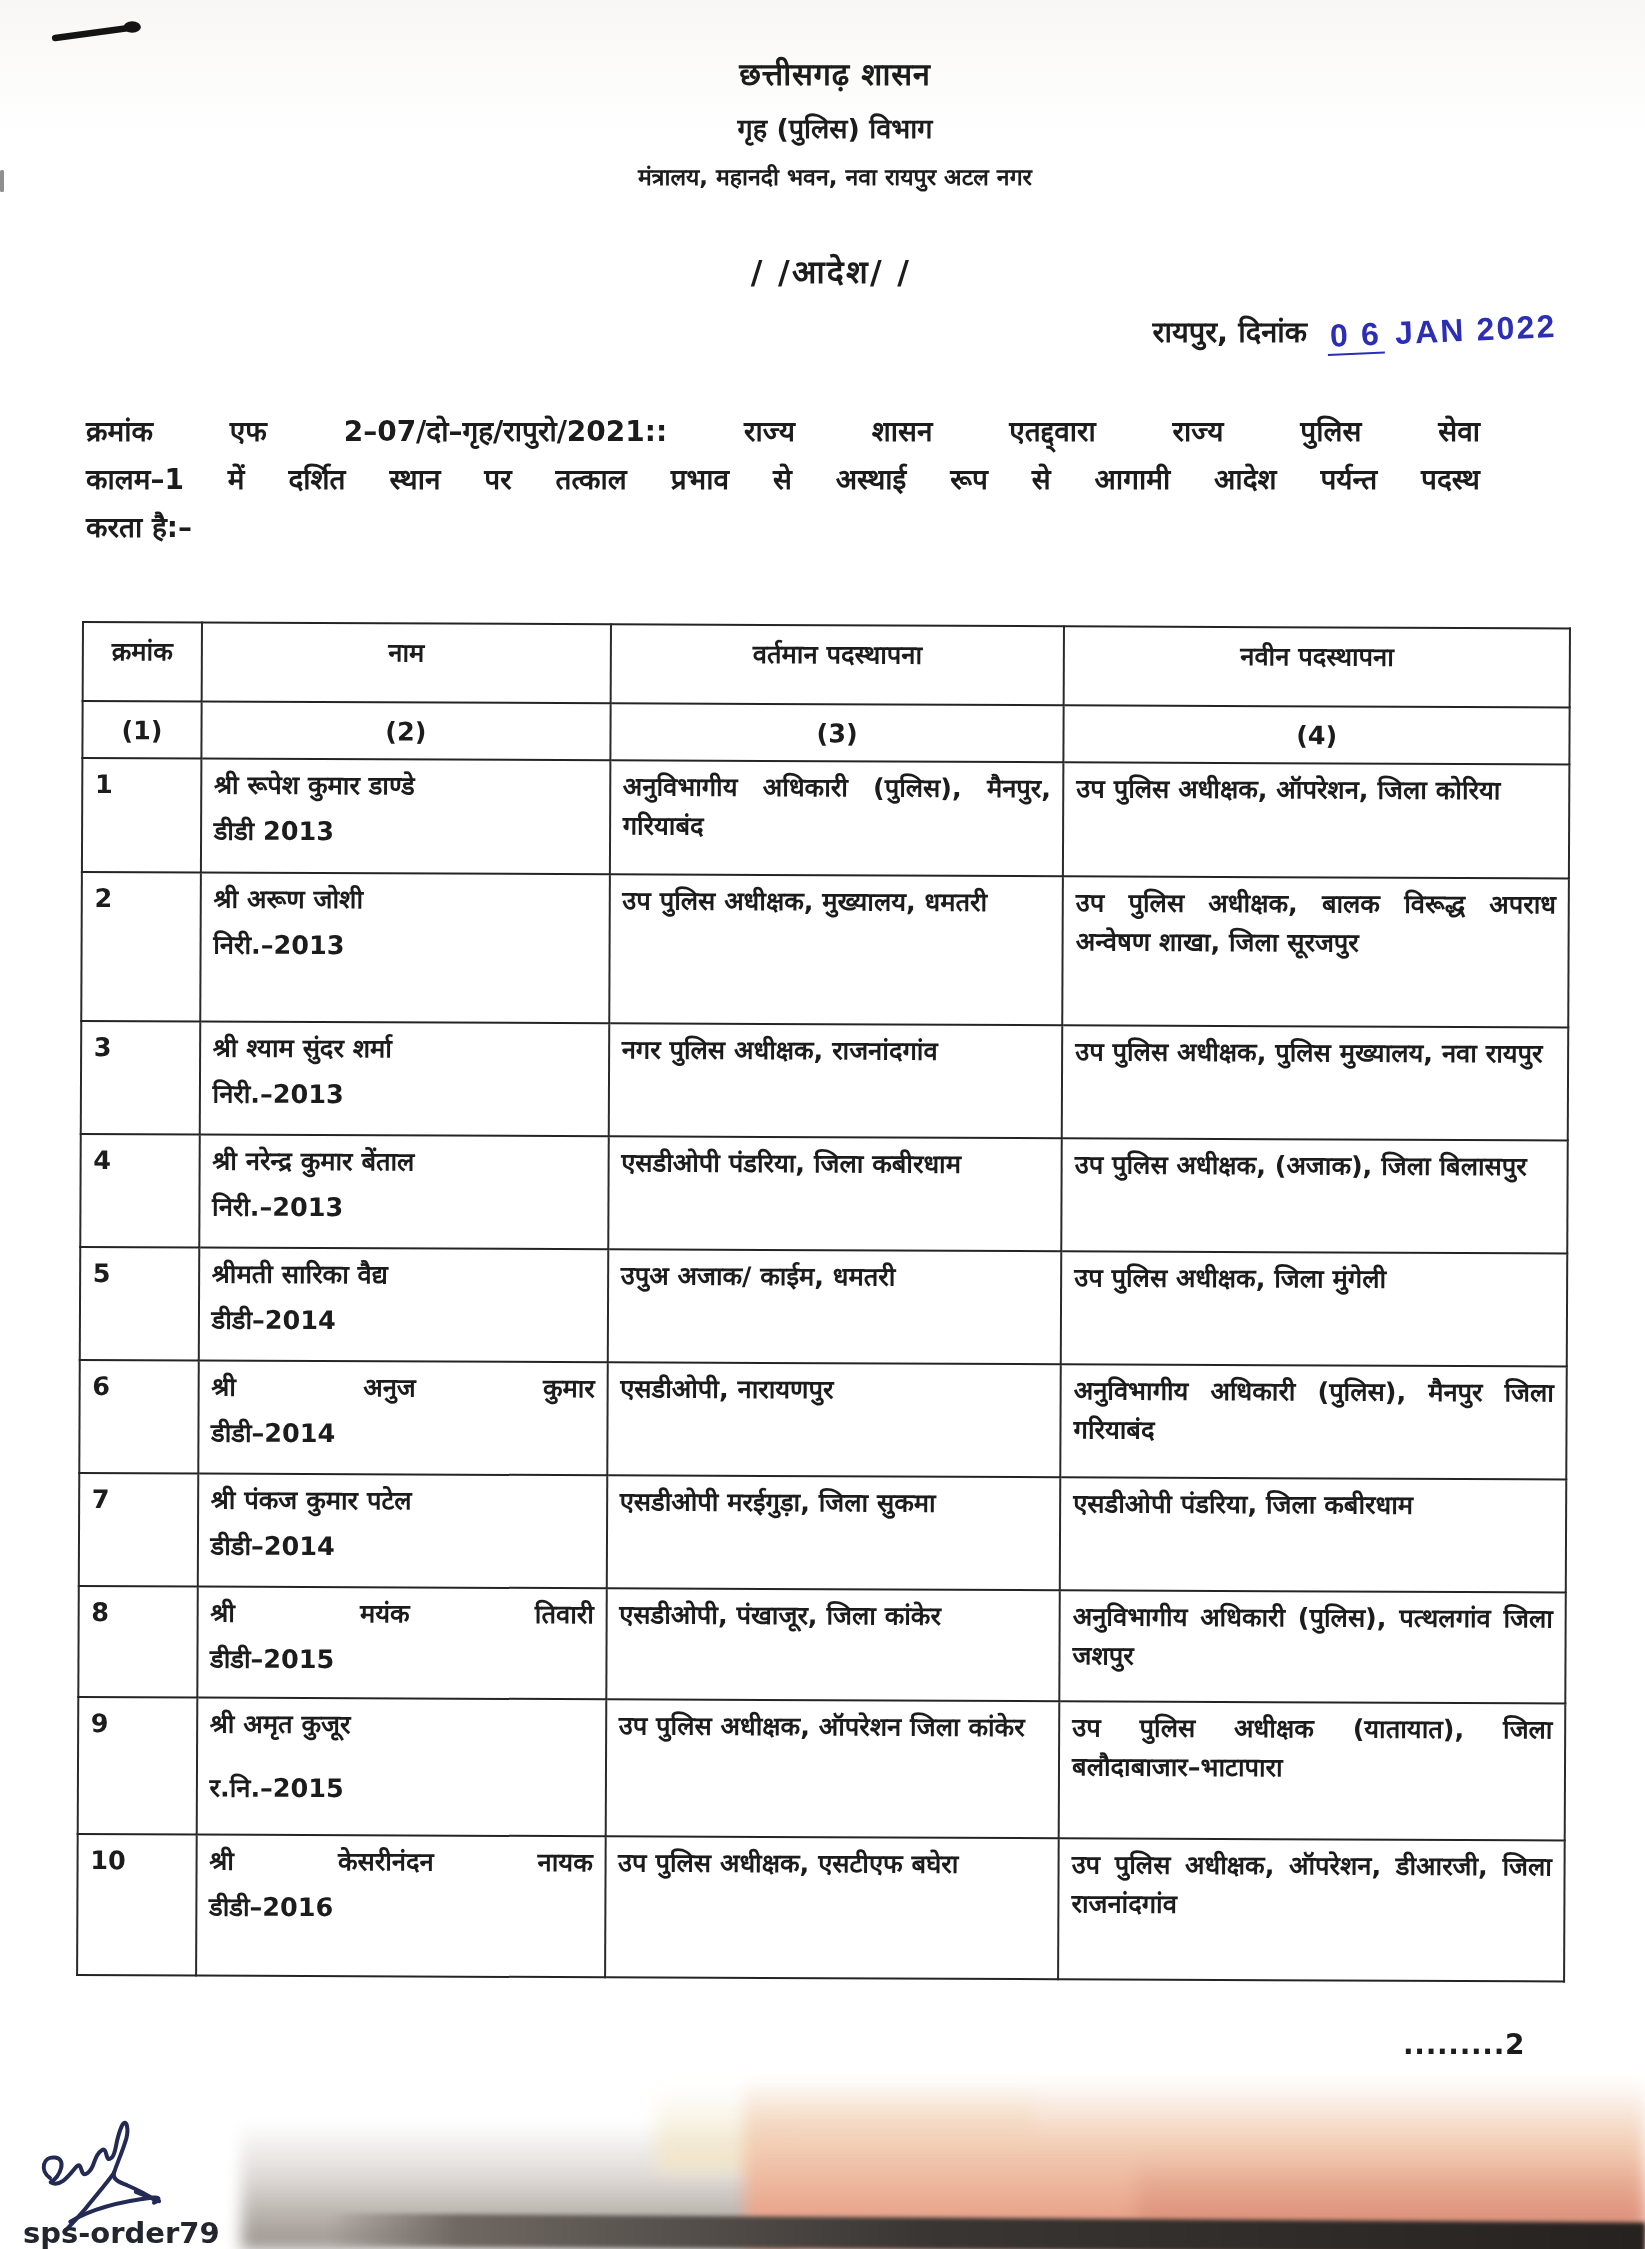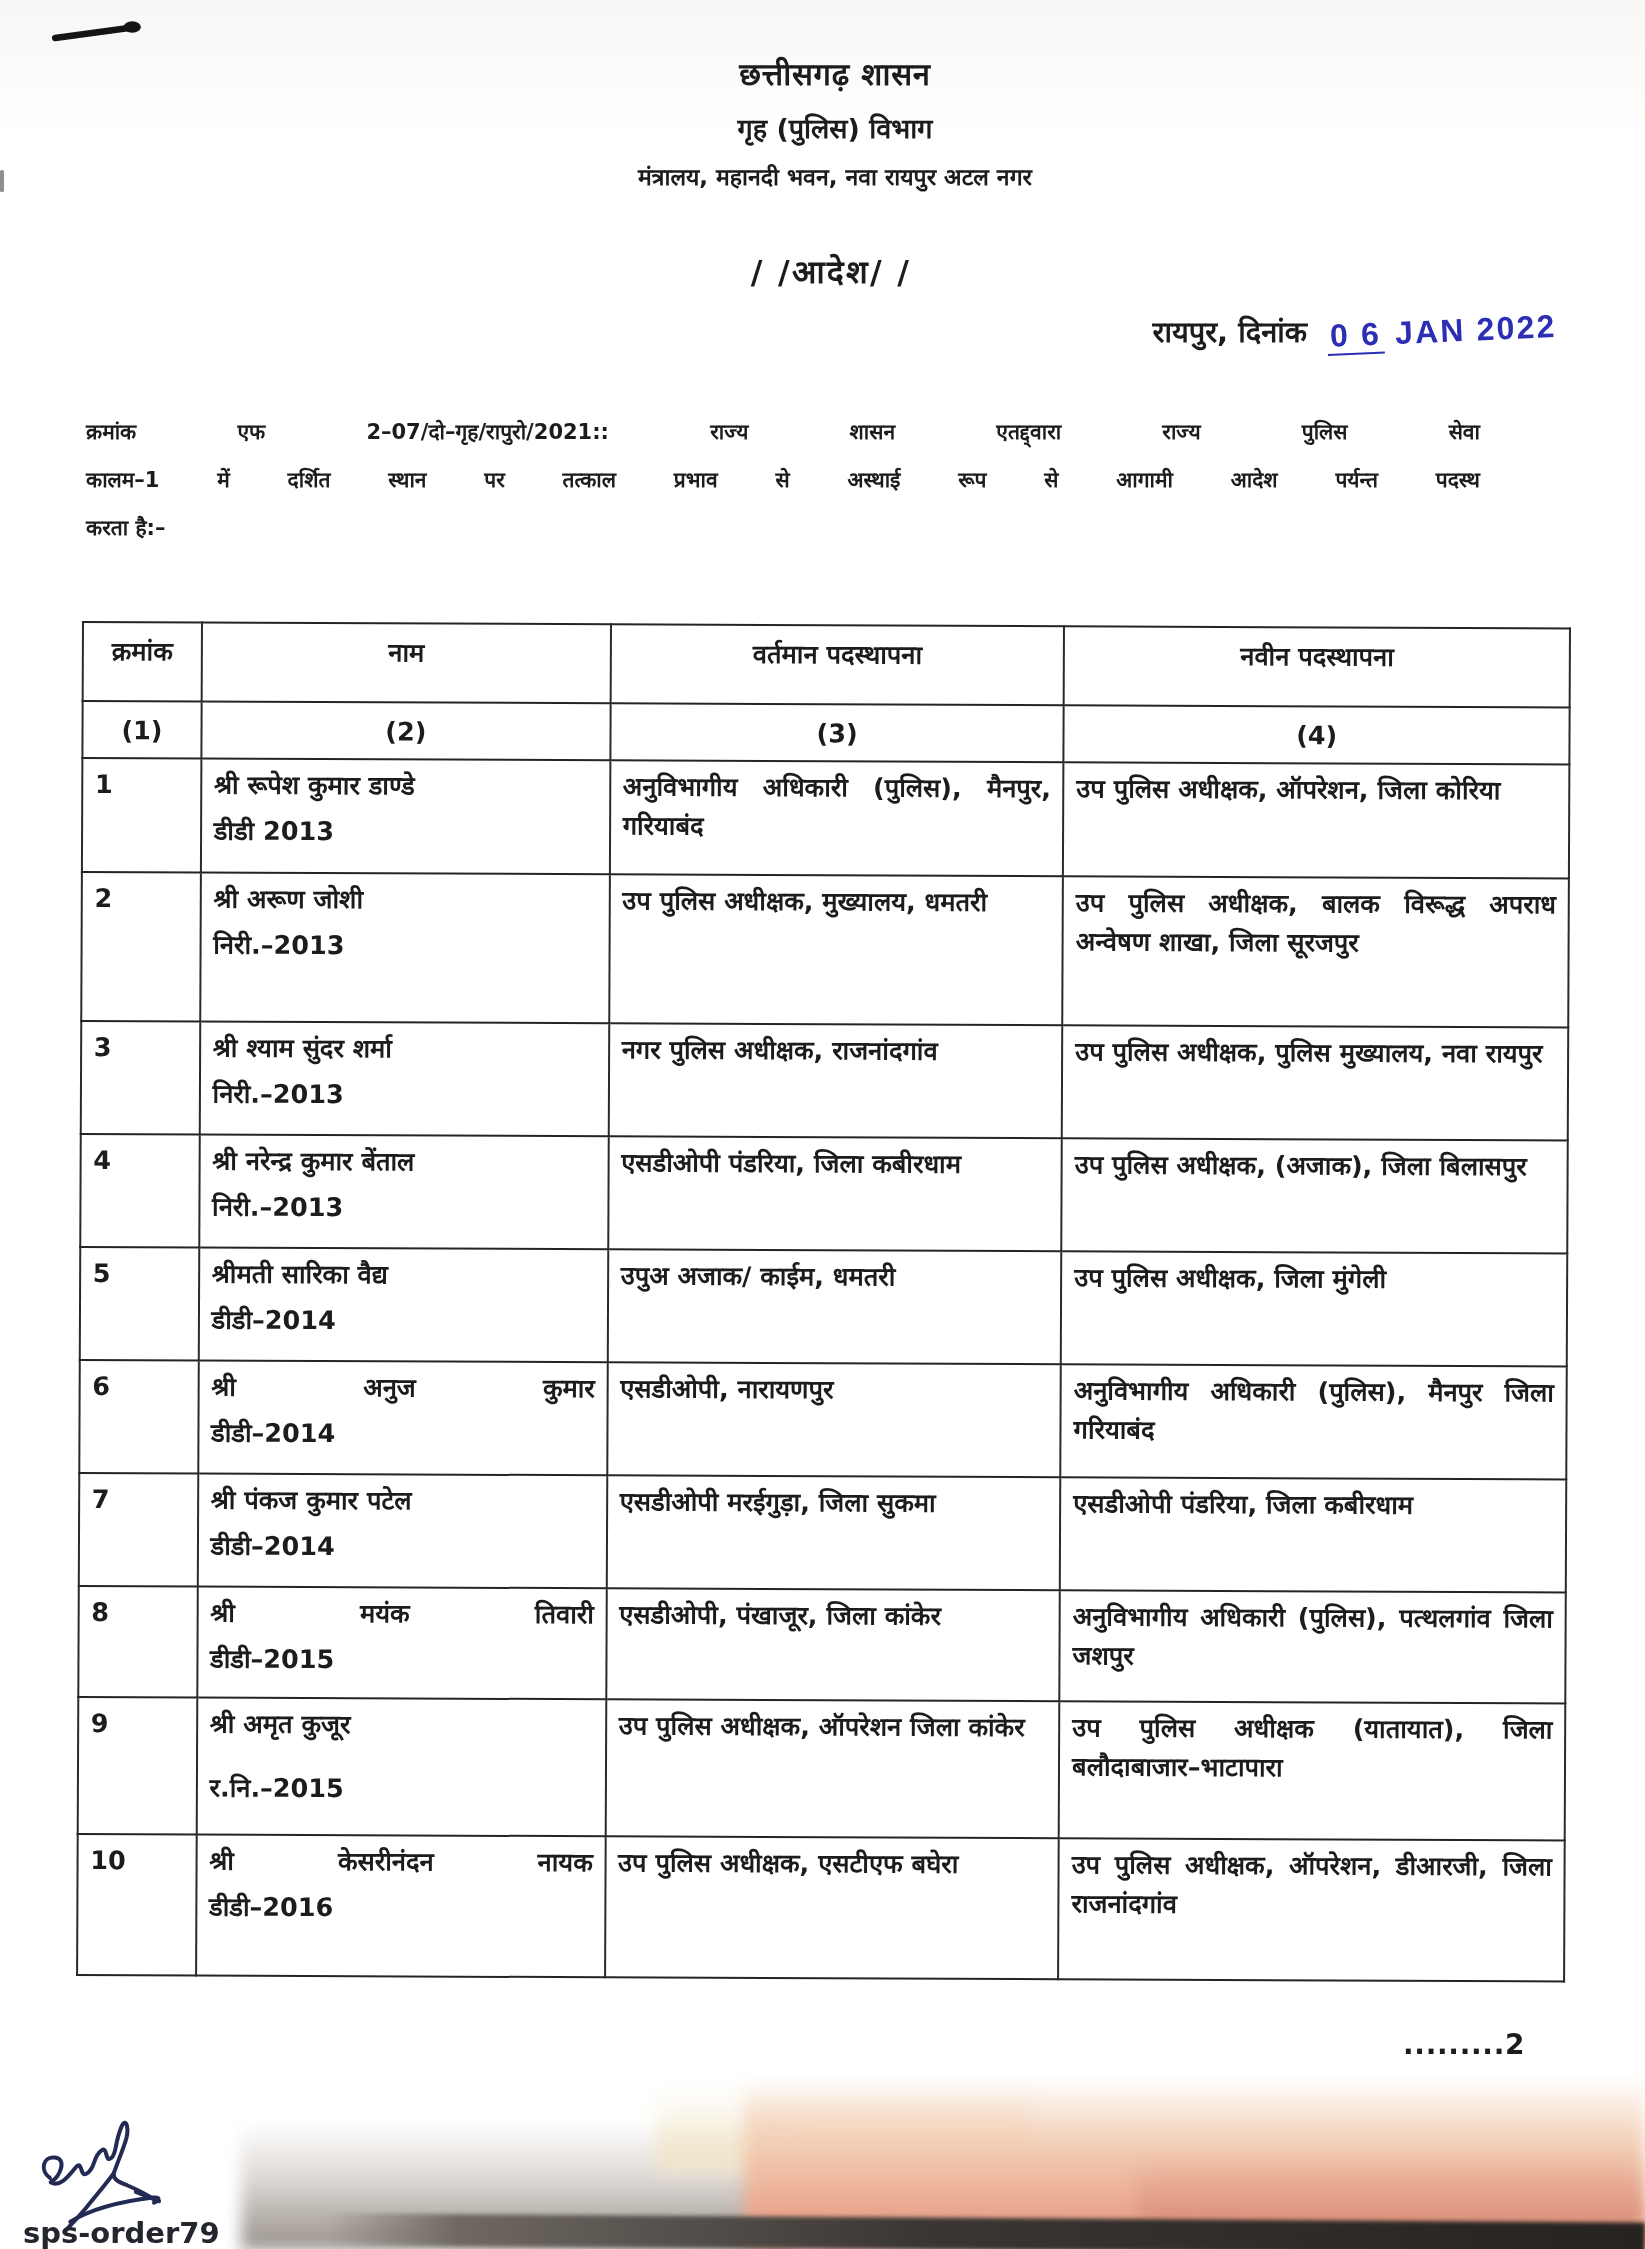--- a/index.html
+++ b/index.html
@@ -15,21 +15,21 @@
   .lh2{font-size:27px;font-weight:700;margin-top:14.6px;}
   .lh3{font-size:23px;font-weight:700;margin-top:14.6px;}
   .order-heading{position:absolute;top:249px;left:8px;width:100%;text-align:center;
     font-size:32px;font-weight:700;letter-spacing:2.2px;}
   
   .place-date{position:absolute;top:311px;right:89px;font-size:29px;font-weight:700;white-space:nowrap;}
   .stamp{display:inline-block;color:#2c2fb4;font-family:"Liberation Sans",sans-serif;
     font-weight:700;font-size:32px;letter-spacing:2.2px;transform:rotate(-2.5deg);margin-left:10.2px;}
   .stamp .day{border-bottom:2.9px solid #2c2fb4;padding:0 2.9px;}
   
-  .refpara{position:absolute;top:408px;left:86px;width:1394px;font-size:21px;font-weight:600;line-height:48px;}
+  .refpara{position:absolute;top:408px;left:86px;width:1394px;font-size:28px;font-weight:600;line-height:48px;}
   .refpara .jline{text-align:justify;text-align-last:justify;}
   .refpara .lline{text-align:left;}
   
   .ttable{position:absolute;top:621px;left:82px;width:1489px;border-collapse:collapse;
     table-layout:fixed;transform:rotate(0.25deg);transform-origin:left top;}
   .ttable col.c1{width:8%;}
   .ttable col.c2{width:27.5%;}
   .ttable col.c3{width:30.5%;}
   .ttable col.c4{width:34%;}
   .ttable td,.ttable th{border-left:2.2px solid #2a2a2a;border-right:2.2px solid #2a2a2a;

